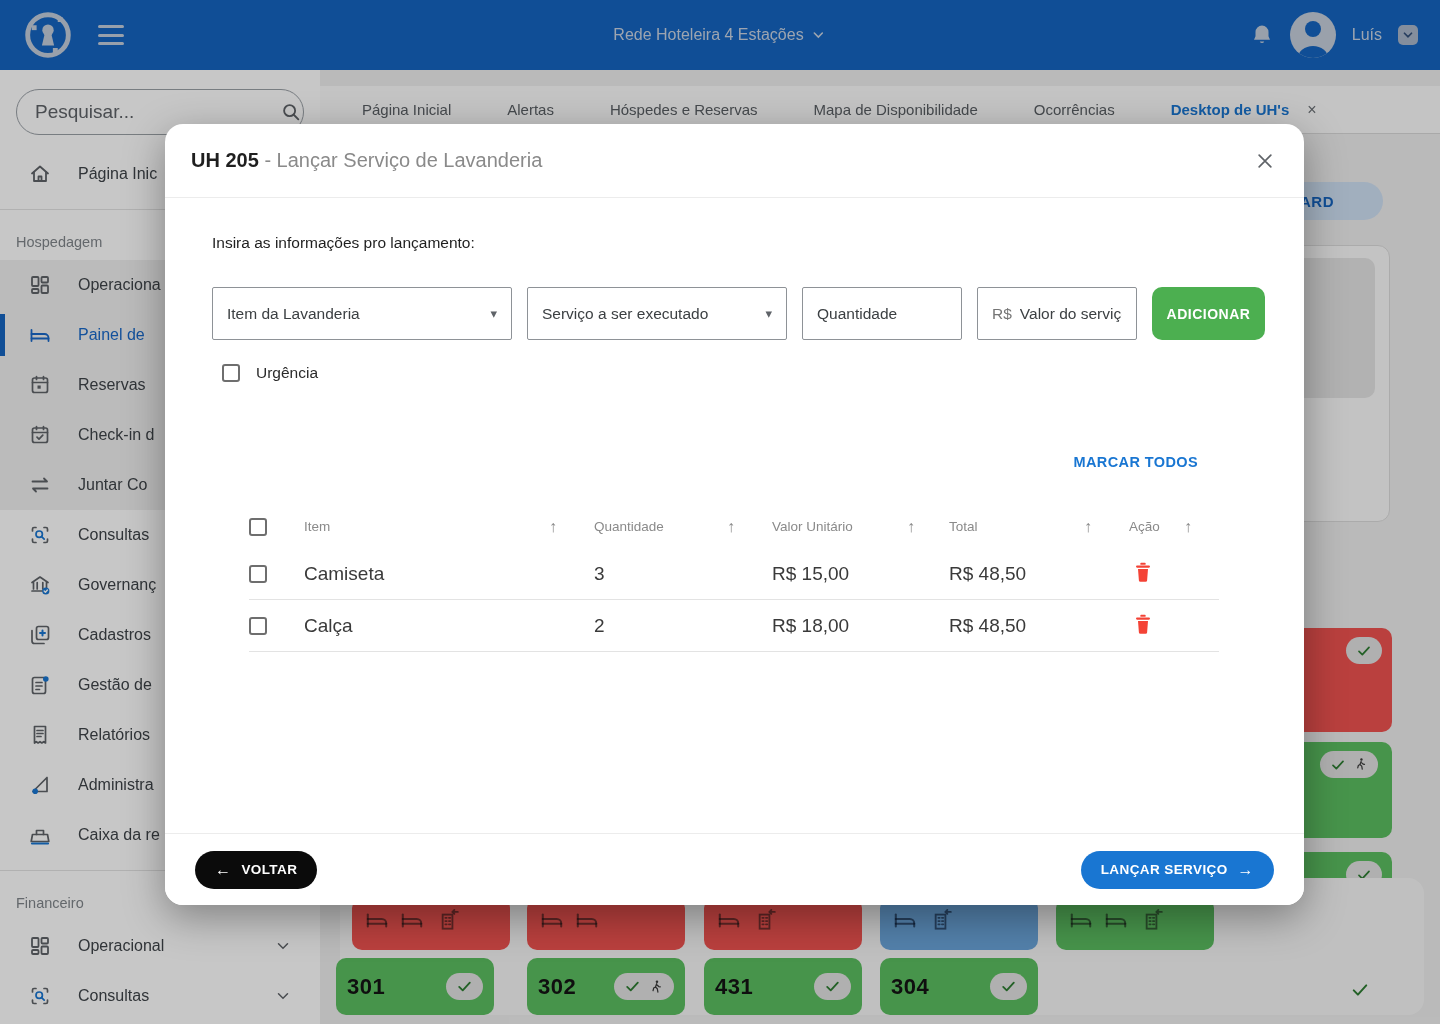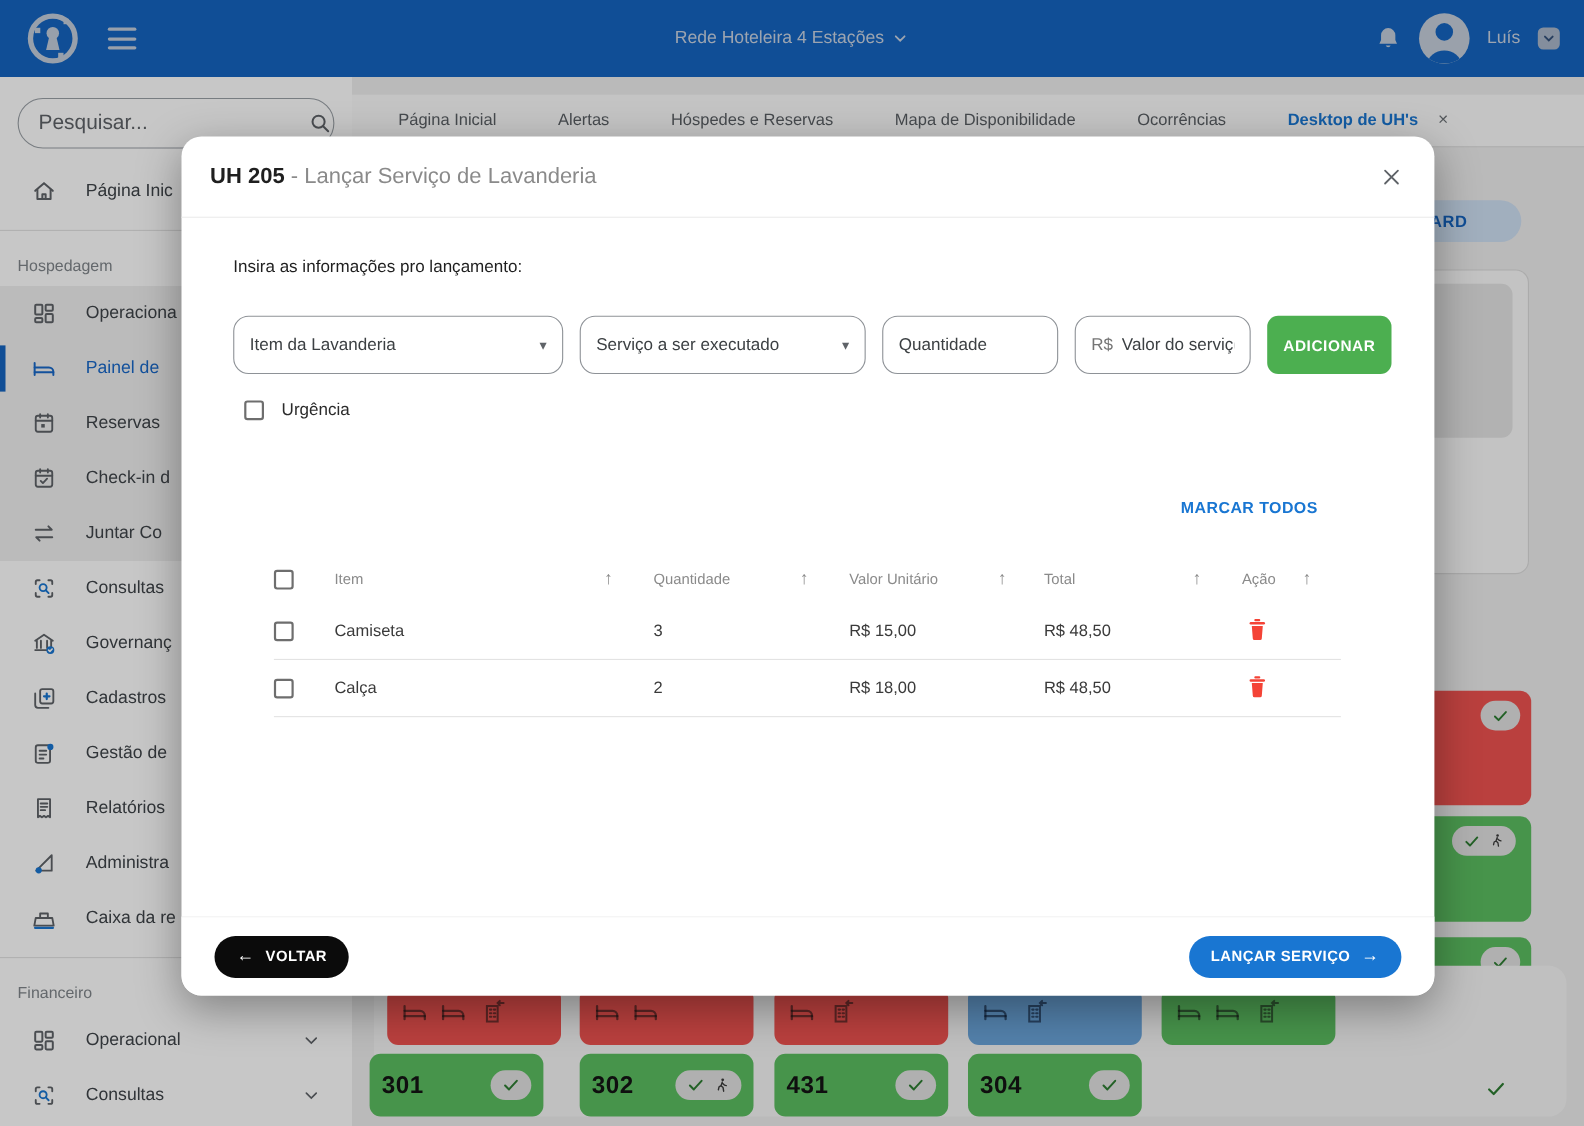--- a/index.html
+++ b/index.html
@@ -76,21 +76,21 @@
            border-radius:18px; z-index:20; box-shadow:0 12px 40px rgba(0,0,0,.35);margin-left:14px; }
   .modal-header { height:74px; border-bottom:1px solid #ECECEC; display:flex; align-items:center; padding:0 26px; }
   .modal-title { font-size:20px; }
   .modal-title .unit { color:#1F1F1F; font-weight:bold; }
   .modal-title .dash { color:#8A8A8A; }
   .modal-title .rest { color:#8A8A8A; }
   .modal-close { margin-left:auto; width:26px; height:26px; display:flex; align-items:center; justify-content:center;
                  color:#5F6368; cursor:pointer; }
   .intro { position:absolute; left:47px; top:110px; font-size:15.5px; color:#1F1F1F; }
   .form-row { position:absolute; left:47px; top:163px; display:flex; gap:15px; align-items:center; }
-  .field { height:53px; border:1px solid #8E9297; border-radius:14px; display:flex; align-items:center;
+  .field { height:53px; border:1px solid #8E9297; border-radius:2px; display:flex; align-items:center;
            padding:0 14px; background:#fff; }
   .select { justify-content:space-between; cursor:pointer; }
   .field .ph { font-size:15.5px; color:#3C4043; }
   .field input { border:none; outline:none; width:100%; font-size:15.5px; color:#3C4043; font-family:inherit; background:transparent; }
   .field input::placeholder { color:#3C4043; }
   .caret-down { color:#5F6368; font-size:13px; }
   .prefix { color:#757575; font-size:15.5px; margin-right:8px; }
   .w300{width:300px;} .w260{width:260px;} .w160{width:160px;}
   .btn-add { width:113px; height:53px; background:#4CAF50; border:none; border-radius:10px; color:#fff;
              font-weight:bold; font-size:14px; letter-spacing:.5px; cursor:pointer; font-family:inherit; }
@@ -99,21 +99,21 @@
   .urgency-label { font-size:15.5px; color:#2B2B2B; }
   .mark-all { position:absolute; right:106px; top:330px; color:#1976D2; font-weight:bold; font-size:14.5px;
               letter-spacing:.4px; cursor:pointer; }
   .table { position:absolute; left:84px; top:381px; width:970px; }
   .trow { display:grid; grid-template-columns:55px 245px 45px 133px 45px 135px 42px 135px 45px 55px 35px;
           align-items:center; }
   .thead { height:43px; }
   .th { font-size:13.5px; color:#8A8A8A; }
   .sort { color:#8A8A8A; font-size:16px; cursor:pointer; }
   .tdrow { height:52px; border-bottom:1px solid #E3E3E3; }
-  .td { font-size:15px; color:#3A3A3A; }
+  .td { font-size:19px; color:#3A3A3A; }
   .trash-btn { background:none; border:none; cursor:pointer; width:28px; height:28px; padding:0; }
   .modal-footer { position:absolute; left:0; right:0; top:709px; height:72px; border-top:1px solid #ECECEC;
                   display:flex; align-items:center; justify-content:space-between; padding:0 30px;
                   border-radius:0 0 18px 18px; background:#fff; }
   .btn-back { height:38px; padding:0 20px; border:none; border-radius:19px; background:#0B0B0B; color:#fff;
               font-weight:bold; font-size:13.5px; letter-spacing:.4px; display:flex; align-items:center; gap:10px;
               cursor:pointer; font-family:inherit; }
   .btn-submit { height:38px; padding:0 20px; border:none; border-radius:19px; background:#1976D2; color:#fff;
                 font-weight:bold; font-size:13.5px; letter-spacing:.4px; display:flex; align-items:center; gap:10px;
                 cursor:pointer; font-family:inherit; }

